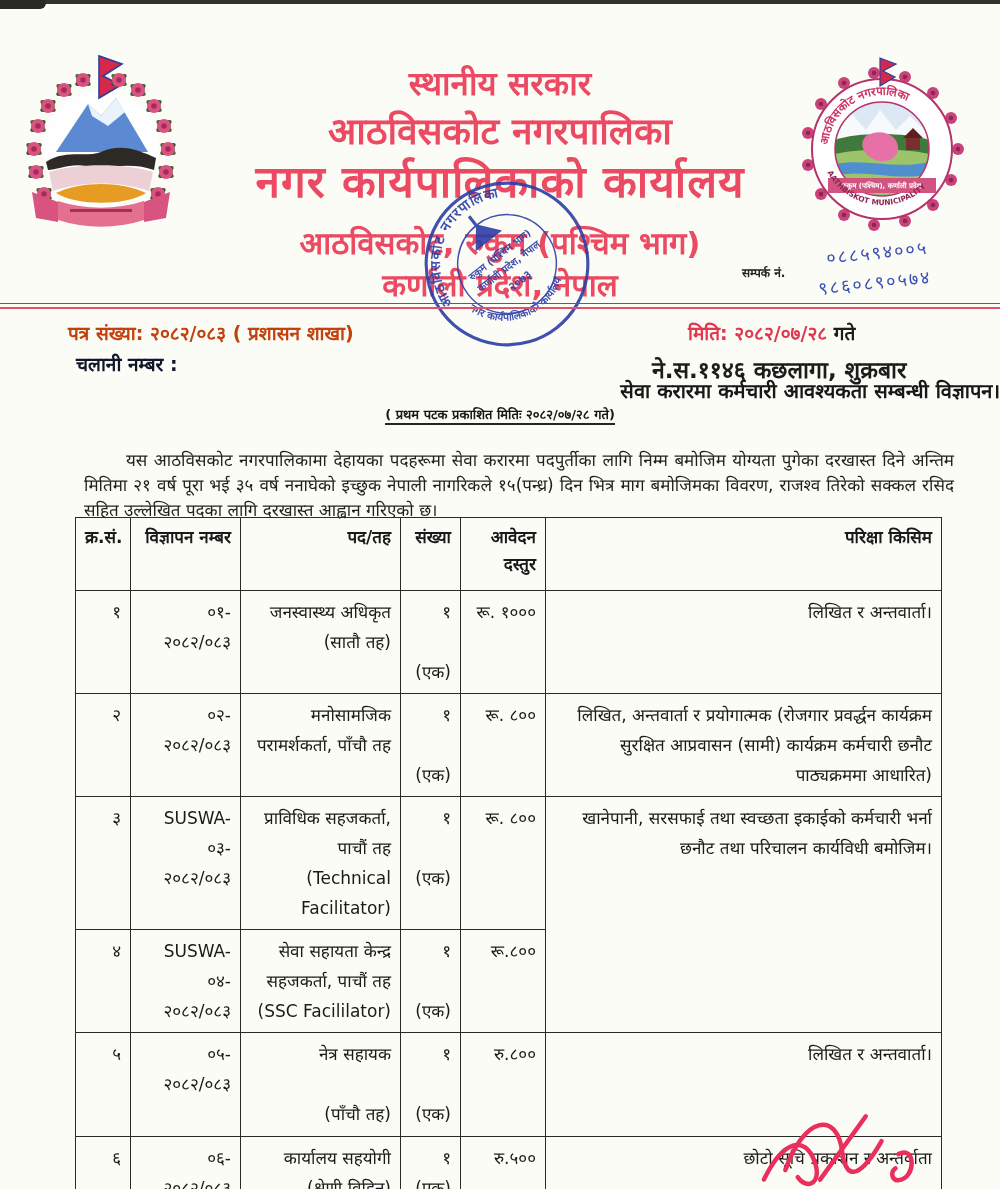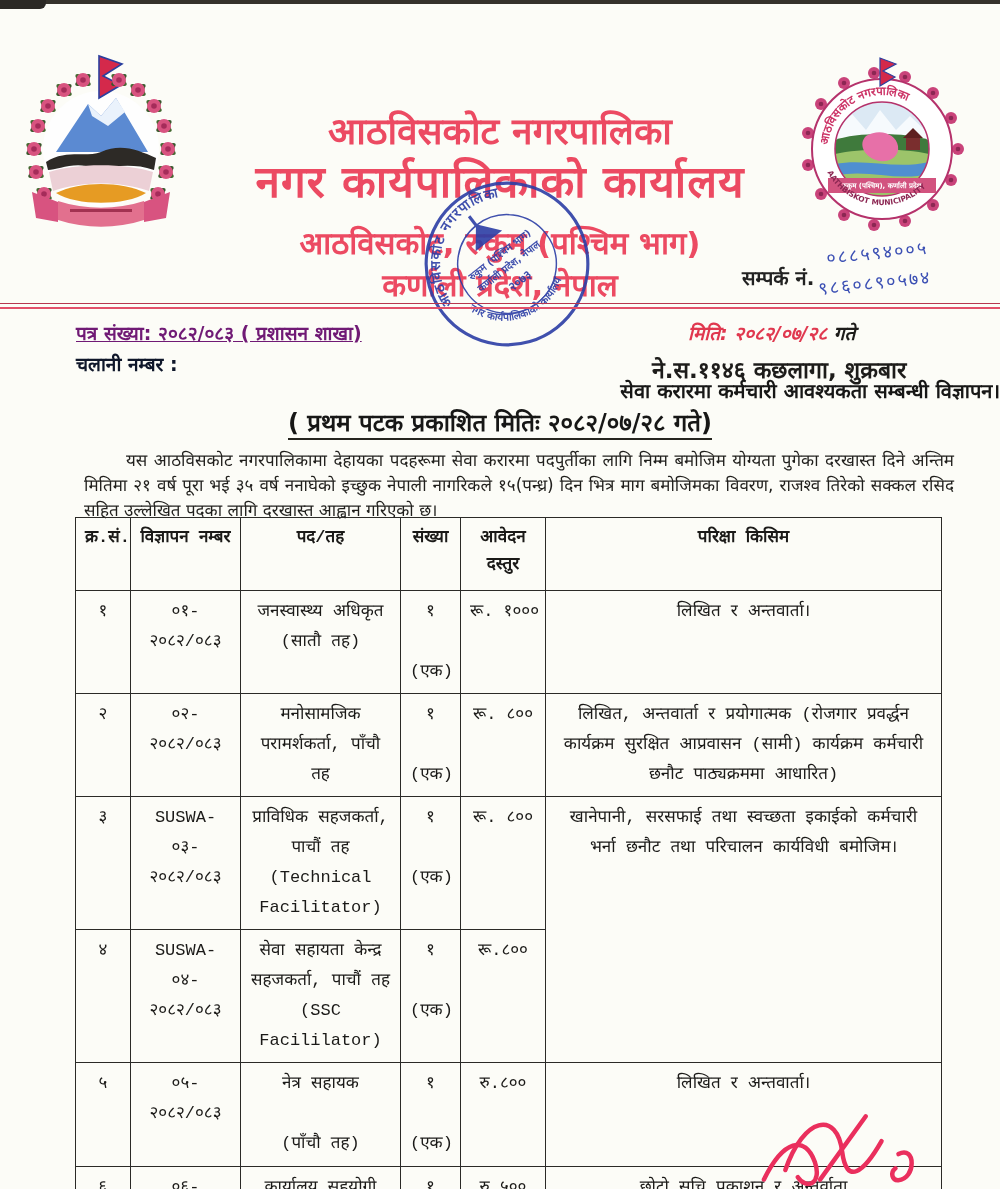--- a/index.html
+++ b/index.html
@@ -16,52 +16,52 @@
   .hl{position:absolute;left:180px;width:640px;text-align:center;font-weight:bold;color:#ec4a62;line-height:1.1;}
   .hl1{top:66px;font-size:33px;}
   .hl2{top:112px;font-size:37px;}
   .hl3{top:158px;font-size:44px;letter-spacing:1px;}
   .hl4{top:226px;font-size:31px;}
   .hl5{top:268px;font-size:31px;}
   .emblem{position:absolute;}
   .emblem-left{left:26px;top:52px;}
   .emblem-right{left:796px;top:52px;}
 
-  .contact-label{position:absolute;left:742px;top:264px;font-size:20px;font-weight:bold;color:#222;}
+  .contact-label{position:absolute;left:742px;top:264px;font-size:12px;font-weight:bold;color:#222;}
   .contact-num{position:absolute;color:#3c50b4;font-size:18px;letter-spacing:2px;transform:rotate(-6deg);}
   .cn1{left:826px;top:240px;}
   .cn2{left:818px;top:270px;}
 
   .stamp{position:absolute;left:423px;top:180px;width:168px;height:168px;transform:rotate(-38deg);opacity:.9;}
 
   .red-rule{position:absolute;left:0;top:303px;width:100%;height:3px;
     border-top:1.5px solid #b7364e;border-bottom:2px solid #e2506a;}
 
   
   .meta{position:absolute;font-weight:bold;font-size:19px;}
-  .letter-no{left:76px;top:320px;color:#701a75;text-decoration:underline;}
-  .date-line{left:688px;top:320px;color:#e0384f;font-style:italic;}
+  .letter-no{left:68px;top:320px;color:#c2410c;}
+  .date-line{left:688px;top:320px;color:#e0384f;}
   .date-line .suffix{color:#1d1c1a;}
   .dispatch-no{left:76px;top:351px;color:#0f172a;}
   .ns-line{left:652px;top:353px;color:#1d1c1a;font-size:23px;}
 
   .notice-title{position:absolute;left:0;top:377px;width:100%;text-align:right;
     font-size:20px;font-weight:bold;color:#171716;}
   .notice-subtitle{position:absolute;left:0;top:405px;width:100%;text-align:center;
-    font-size:24px;font-weight:bold;color:#171716;}
+    font-size:13px;font-weight:bold;color:#171716;}
   .notice-subtitle span{border-bottom:2px solid #26251f;padding-bottom:1px;}
 
   .notice-body{position:absolute;left:72px;top:436px;width:870px;
     font-size:17px;line-height:25px;text-align:justify;text-indent:42px;color:#201f1c;margin:12px;}
 
   
   table.vac{position:absolute;left:75px;top:517px;width:866px;border-collapse:collapse;
     table-layout:fixed;font-size:17px;color:#1b1a18;}
   table.vac th,table.vac td{border:1.6px solid #2b2a27;vertical-align:top;
-    padding:6px 9px;text-align:center;font-weight:normal;line-height:30px;overflow:hidden;font-family:Liberation Mono, monospace;}
+    padding:6px 9px;text-align:right;font-weight:normal;line-height:30px;overflow:hidden;}
   table.vac th{font-weight:bold;line-height:27px;}
   tr.hr{height:73px;} tr.r1{height:88px;} tr.r2{height:102px;} tr.r3{height:93px;}
   tr.r4{height:95px;} tr.r5{height:104px;} tr.r6{height:117px;}
   td.exam-just{text-align:justify;line-height:26px;padding-top:8px;}
   td.merged{vertical-align:top;padding-top:82px;line-height:30px;}
   td.cnt div,td.lines div{min-height:30px;}
   td.fee{white-space:nowrap;border-radius:29px;}
 
   .signature{position:absolute;left:752px;top:1106px;width:180px;height:86px;transform:rotate(-4deg);}
 </style>
@@ -159,20 +159,21 @@
         <path d="M107 86 L117 76 L127 86 Z" fill="#5e1f1f"></path>
       </g>
       <circle cx="86" cy="97" r="47" fill="none" stroke="#b5326b" stroke-width="1.5"></circle>
       <path d="M84 6 L84 34 L99 25 L87 19 L100 12 Z" fill="#d4294b" stroke="#2b3f9e" stroke-width="1.2"></path>
       <path d="M32 126 L140 126 L140 141 L32 141 Z" fill="#d2537f"></path>
       <text x="86" y="136" font-size="7" font-weight="bold" fill="#ffffff" text-anchor="middle">रुकुम (पश्चिम), कर्णाली प्रदेश</text>
       <text font-size="7.5" font-weight="bold" fill="#8c2753"><textPath href="#mb" startOffset="8">AATHBISKOT MUNICIPALITY</textPath></text>
     </svg>
   </div>
 
+  <div class="hl hl1">स्थानीय सरकार</div>
   <div class="hl hl2">आठविसकोट नगरपालिका</div>
   <div class="hl hl3">नगर कार्यपालिकाको कार्यालय</div>
   <div class="hl hl4">आठविसकोट, रुकुम (पश्चिम भाग)</div>
   <div class="hl hl5">कर्णाली प्रदेश, नेपाल</div>
 
   <div class="contact-label">सम्पर्क नं.</div>
   <div class="contact-num cn1">०८८५९४००५</div>
   <div class="contact-num cn2">९८६०८९०५७४</div>
 
   <div class="stamp">

